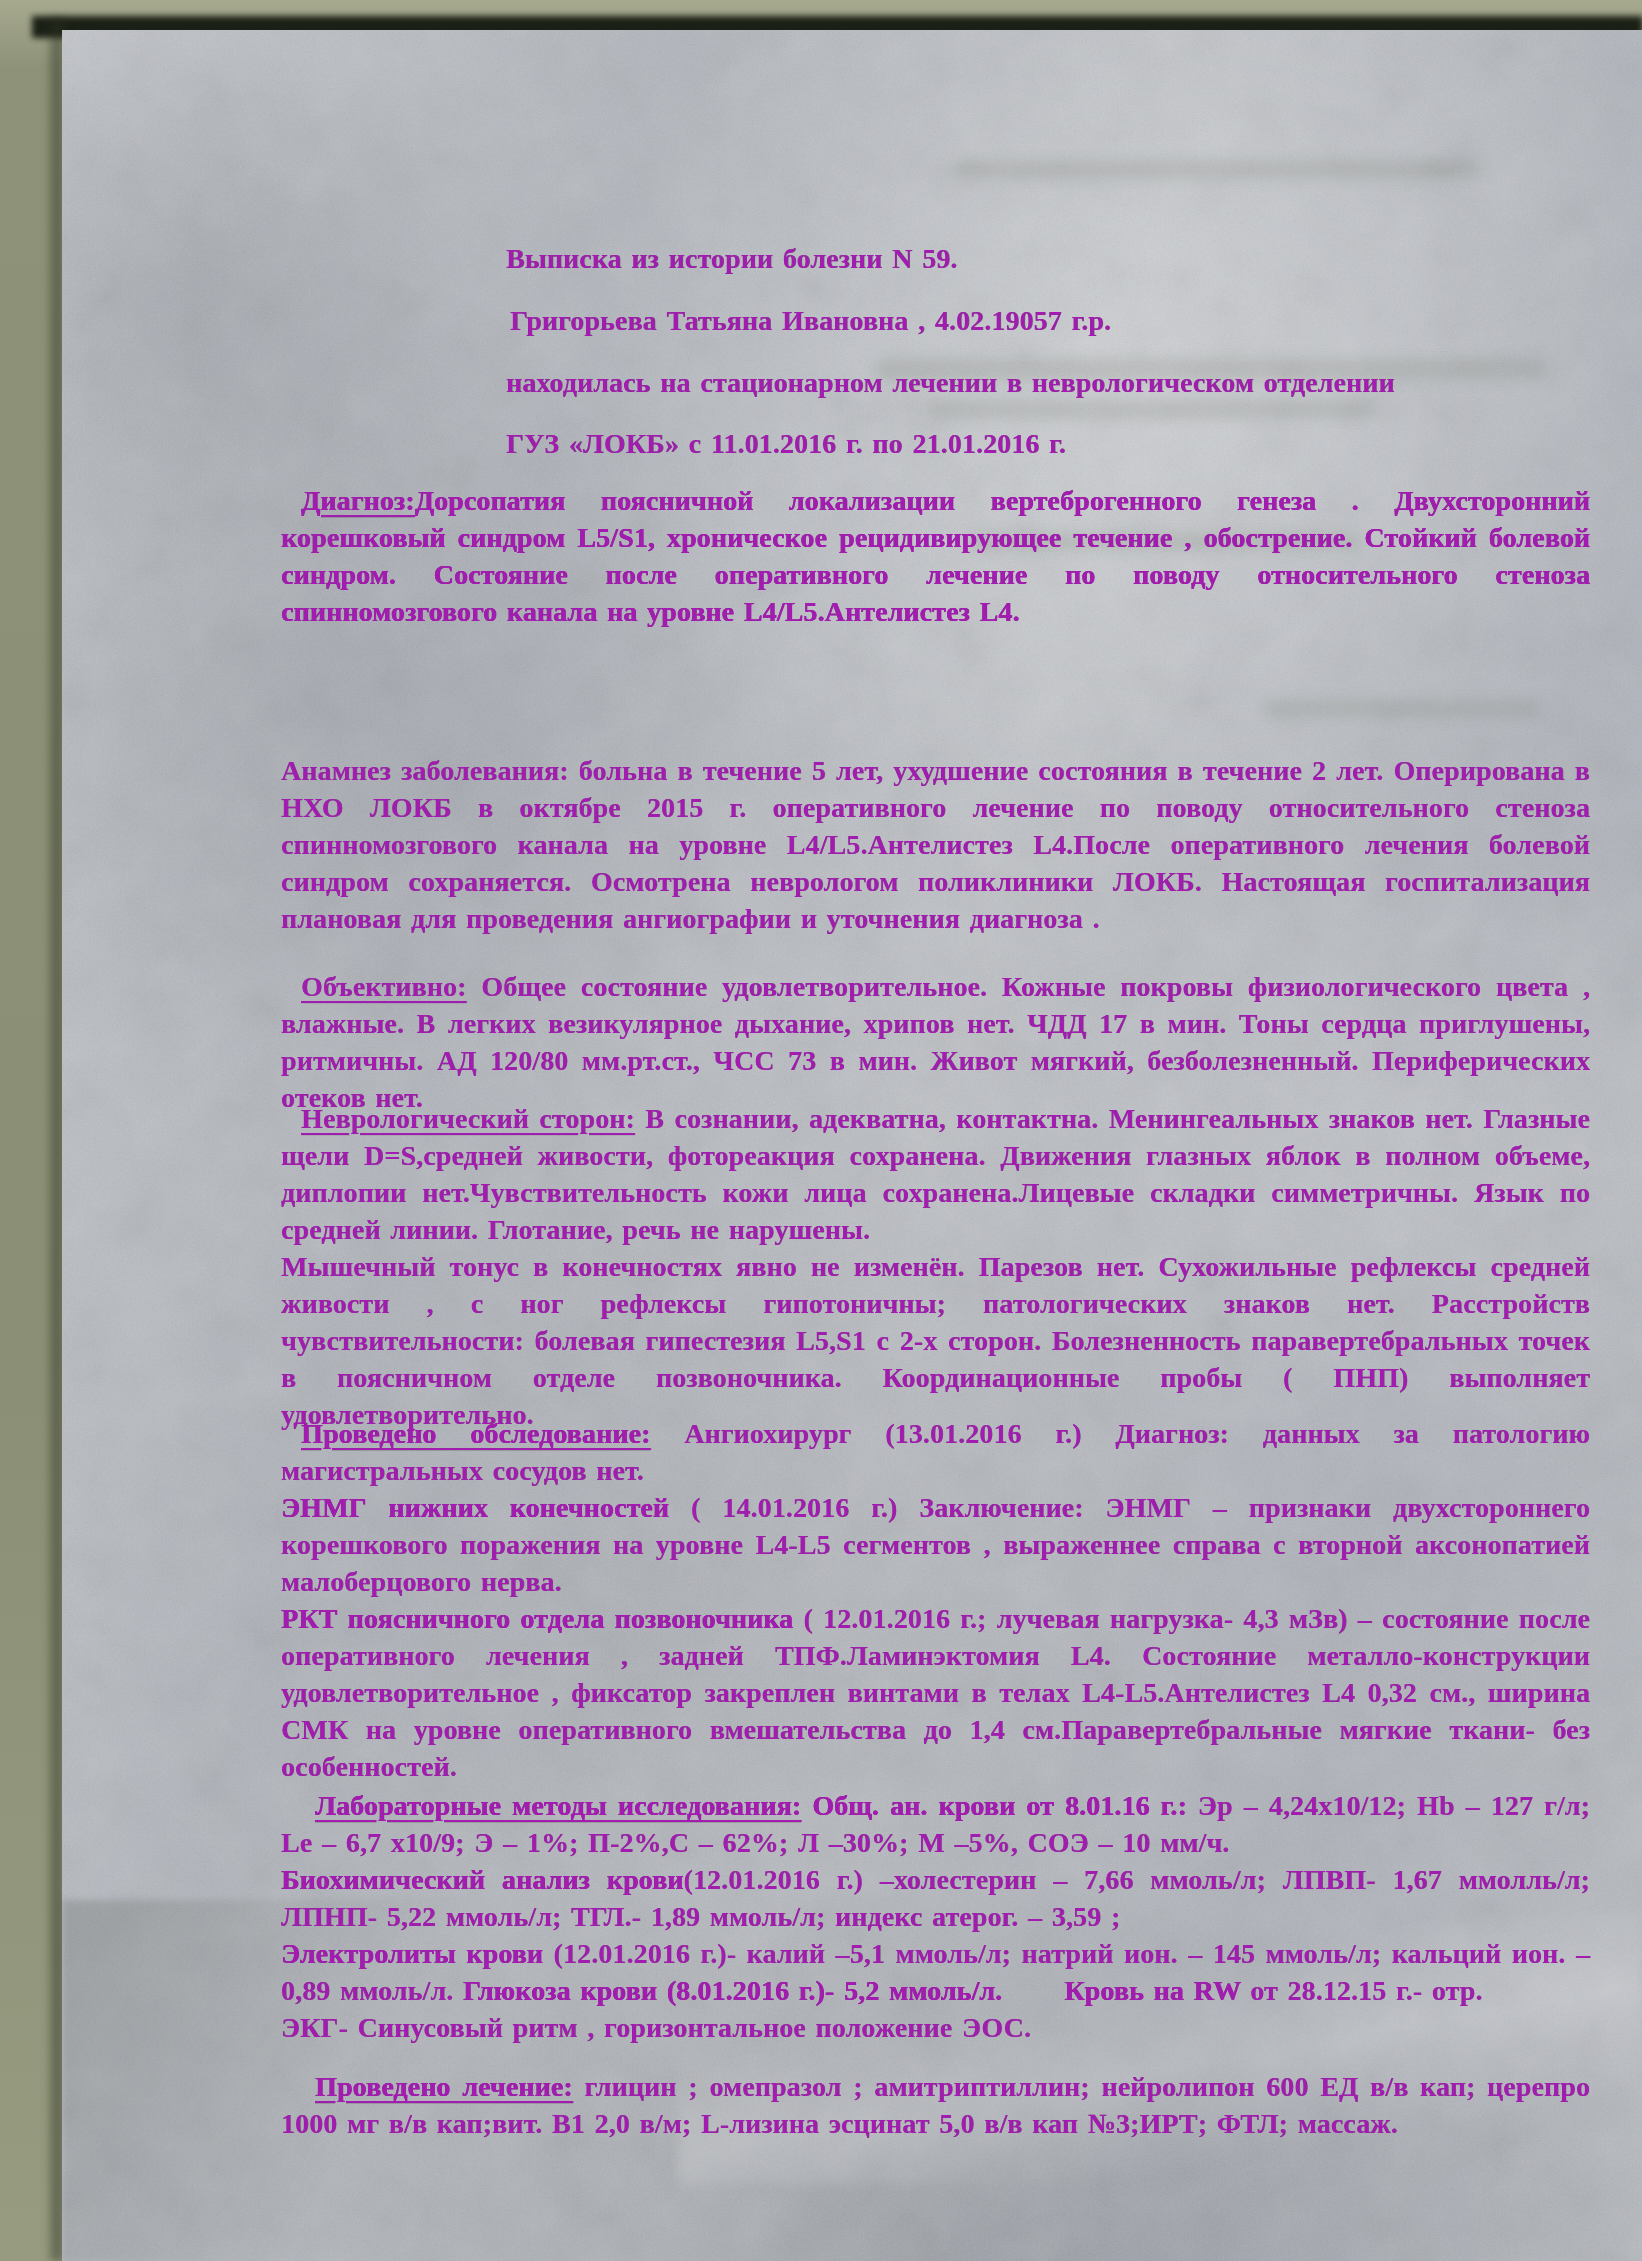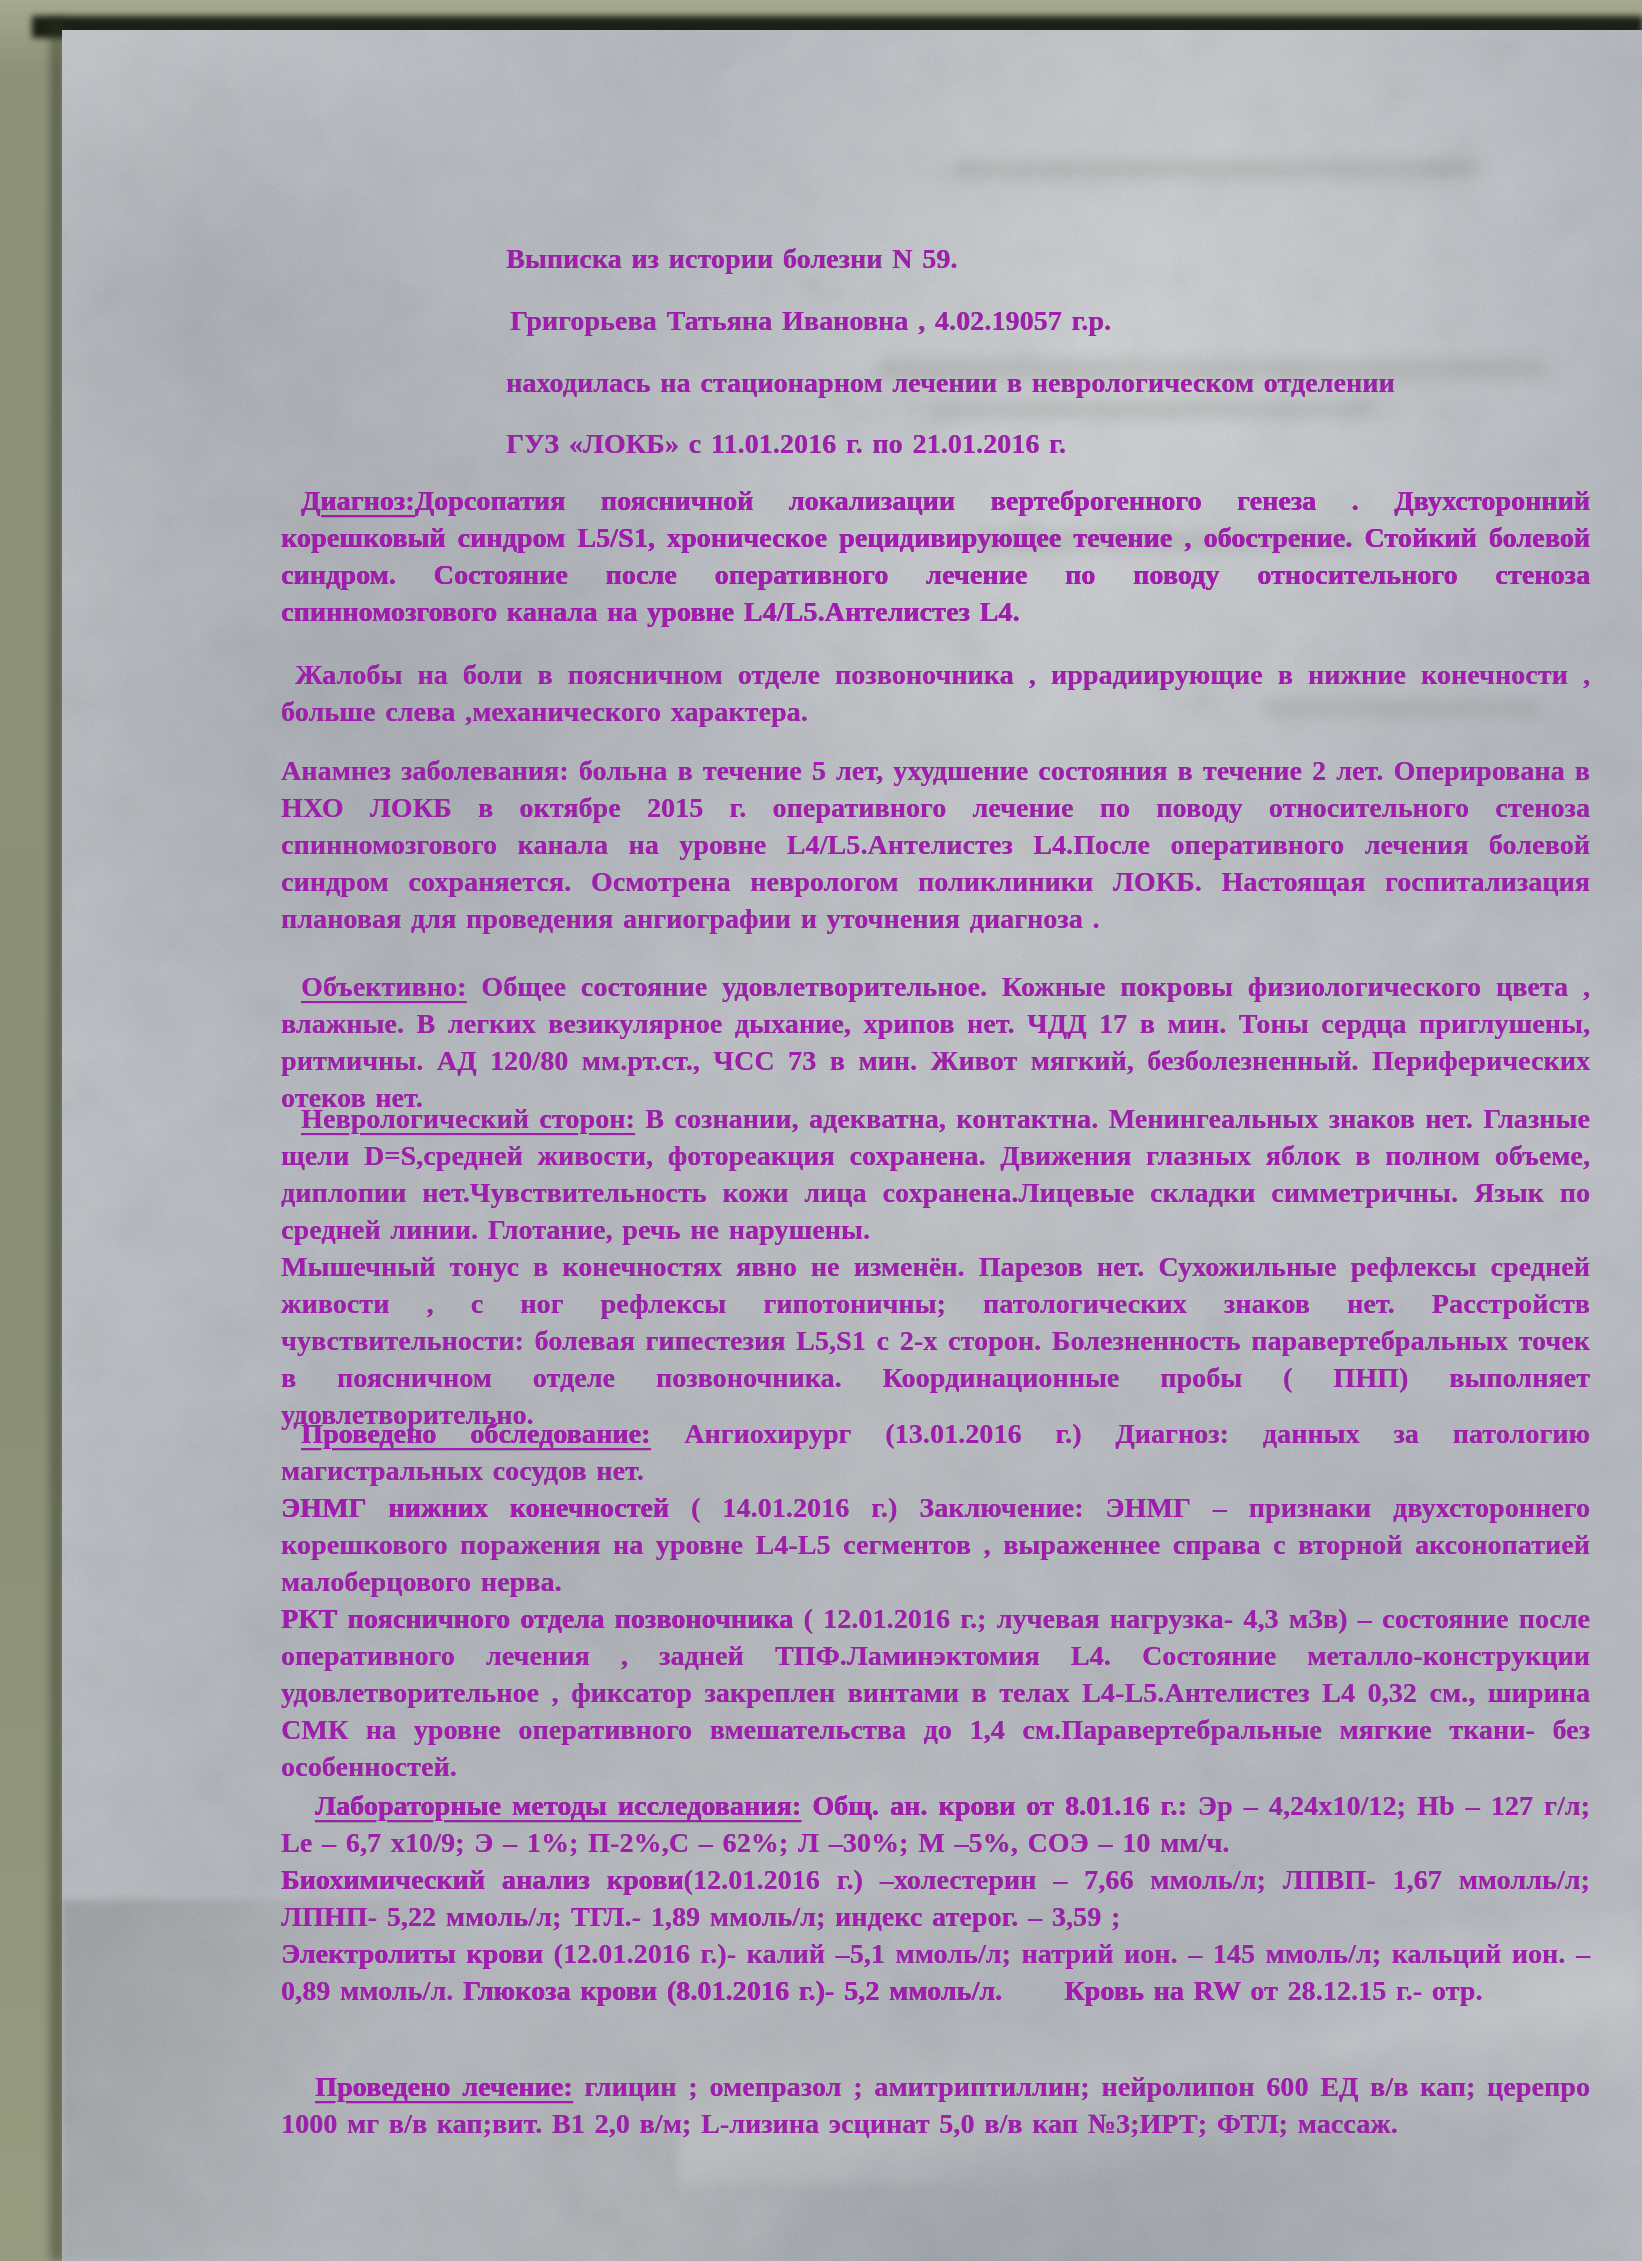--- a/index.html
+++ b/index.html
@@ -94,23 +94,20 @@
 
   <div class="tline" style="left:225px;top:240px;">Выписка из истории болезни N  59.</div>
   <div class="tline" style="left:229px;top:302px;">Григорьева Татьяна Ивановна , 4.02.19057 г.р.</div>
   <div class="tline" style="left:225px;top:364px;">находилась  на стационарном лечении в  неврологическом отделении</div>
   <div class="tline" style="left:225px;top:425px;">ГУЗ «ЛОКБ» с   11.01.2016 г. по   21.01.2016 г.</div>
 
   <div class="block" style="top:482px;">
     <p><span class="u hv">Диагноз:</span><span class="hv">Дорсопатия поясничной локализации вертеброгенного генеза . Двухсторонний корешковый синдром L5/S1, хроническое рецидивирующее течение , обострение. Стойкий болевой синдром. Состояние после оперативного лечение по поводу относительного стеноза спинномозгового канала на уровне L4/L5.Антелистез  L4.</span></p>
   </div>
 
-  <div class="block ind1 soft" style="top:656px;">
-    <p><span>Жалобы на боли в поясничном отделе позвоночника , иррадиирующие в нижние конечности , больше слева ,механического характера.</span></p>
-  </div>
 
   <div class="block soft" style="top:752px;">
     <p><span>Анамнез заболевания:</span> <span>больна в течение 5 лет, ухудшение состояния в течение 2 лет. Оперирована в НХО ЛОКБ в октябре 2015 г. оперативного лечение по поводу относительного стеноза спинномозгового канала на уровне L4/L5.Антелистез   L4.После оперативного лечения болевой синдром сохраняется. Осмотрена неврологом поликлиники ЛОКБ. Настоящая   госпитализация плановая для проведения ангиографии и уточнения диагноза .</span></p>
   </div>
 
   <div class="block soft" style="top:968px;">
     <p><span class="u">Объективно:</span> <span>Общее состояние удовлетворительное. Кожные покровы физиологического цвета , влажные. В легких везикулярное дыхание, хрипов нет. ЧДД 17   в мин. Тоны сердца приглушены, ритмичны. АД 120/80  мм.рт.ст., ЧСС 73 в мин. Живот мягкий, безболезненный. Периферических отеков нет.</span></p>
   </div>
 
   <div class="block soft" style="top:1100px;">
@@ -121,20 +118,21 @@
   <div class="block soft" style="top:1415px;">
     <p><span class="u hv">Проведено обследование:</span> <span>Ангиохирург (13.01.2016 г.) Диагноз: данных за патологию магистральных сосудов нет.</span></p>
     <p><span class="hv">ЭНМГ нижних конечностей</span> <span>( 14.01.2016 г.) Заключение: ЭНМГ – признаки двухстороннего корешкового поражения на уровне L4-L5 сегментов , выраженнее справа с вторной аксонопатией малоберцового нерва.</span></p>
     <p><span class="hv">РКТ поясничного отдела позвоночника</span> <span>( 12.01.2016 г.; лучевая нагрузка- 4,3 мЗв) – состояние после оперативного лечения , задней ТПФ.Ламинэктомия L4. Состояние металло-конструкции удовлетворительное , фиксатор закреплен винтами в телах L4-L5.Антелистез L4 0,32 см., ширина СМК на уровне оперативного вмешательства до 1,4 см.Паравертебральные мягкие ткани- без особенностей.</span></p>
   </div>
 
   <div class="block soft" style="top:1787px;">
     <p class="ind1"><span class="u hv">Лабораторные методы исследования:</span> <span class="hv">Общ. ан. крови от 8.01.16 г.:</span> <span>Эр – 4,24х10/12; Hb – 127 г/л;  Le – 6,7 х10/9; Э – 1%;   П-2%,С – 62%; Л –30%; М –5%, СОЭ – 10 мм/ч.</span></p>
     <p><span class="hv">Биохимический анализ крови</span><span>(12.01.2016 г.) –холестерин – 7,66 ммоль/л; ЛПВП- 1,67 ммолль/л; ЛПНП- 5,22  ммоль/л; ТГЛ.- 1,89 ммоль/л; индекс атерог. – 3,59 ;</span></p>
     <p><span class="hv">Электролиты крови</span> <span>(12.01.2016 г.)- калий –5,1 ммоль/л; натрий ион. – 145 ммоль/л; кальций ион. – 0,89 ммоль/л.</span> <span class="hv">Глюкоза крови (8.01.2016 г.)- 5,2 ммоль/л.</span><span class="sp"></span><span class="hv">Кровь на RW</span> <span>от 28.12.15 г.- отр.</span></p>
+    <p><span>ЭКГ- Синусовый ритм , горизонтальное положение ЭОС.</span></p>
   </div>
 
   <div class="block soft" style="top:2068px;">
     <p class="ind1"><span class="u hv">Проведено лечение:</span>  <span>глицин ; омепразол ; амитриптиллин; нейролипон 600 ЕД  в/в кап; церепро 1000 мг в/в кап;вит. В1 2,0 в/м; L-лизина эсцинат 5,0 в/в кап №3;ИРТ; ФТЛ; массаж.</span></p>
   </div>
 
 </div>
 
 
 </body></html>

